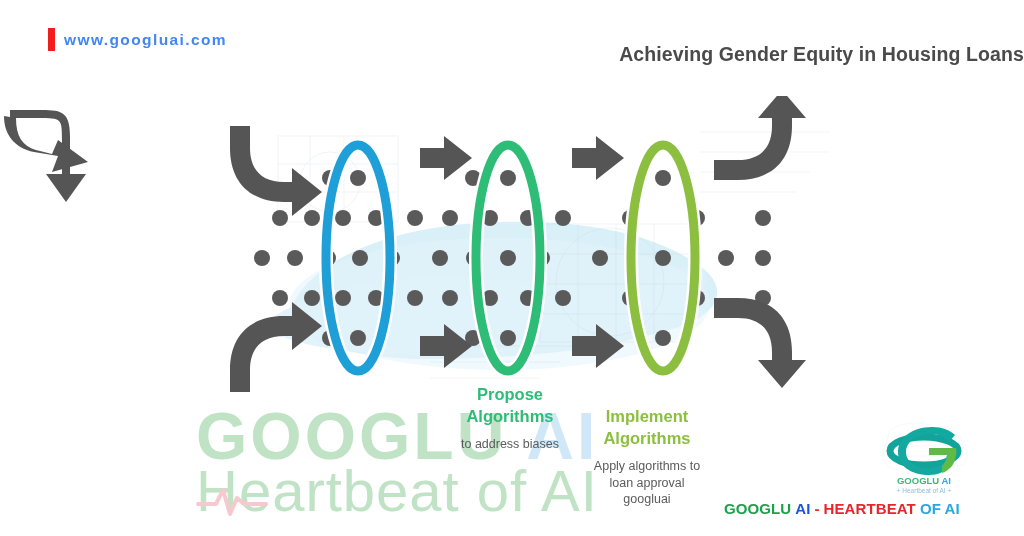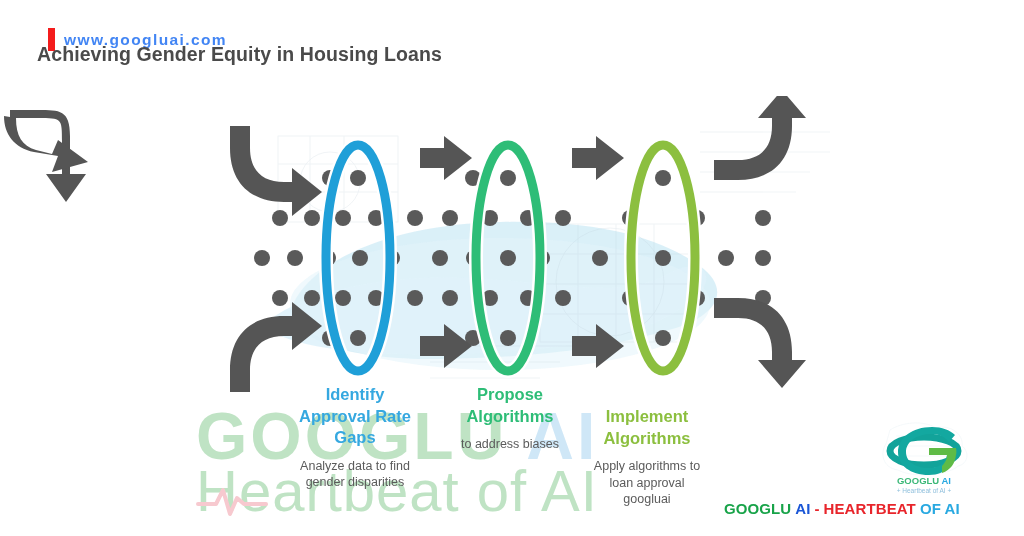--- a/index.html
+++ b/index.html
@@ -20,21 +20,21 @@
   }
   .url-bar { width: 7px; background: #f41c1c; border-radius: 0; }
   .url-text {
     color: #4285f4; font-size: 15.5px; font-weight: bold;
     letter-spacing: 1.4px; line-height: 22px; padding-top: 1px;
   }
 
   
   .title {
     position: absolute; left: 17px; right: 0; top: 43px;
-    text-align: left;
+    text-align: right;
     font-size: 19.5px; font-weight: bold; color: #4a4a4a;
     letter-spacing: 0.1px;
     padding-left: 20px;
   }
 
   
   .wm {
     position: absolute; left: 196px; top: 404px;
     width: 660px; height: 130px;
     pointer-events: none; user-select: none;
@@ -291,31 +291,20 @@
                  L792 256
                  C792 222 772 202 738 202
                  L714 202
                  Z"></path>
       </g>
     </svg>
   </div>
 
   <div class="steps">
 
-    <div class="step step-1">
-      <div class="step-title" style="color:#35a8e0">
-        <div>Identify</div>
-        <div>Approval Rate</div>
-        <div>Gaps</div>
-      </div>
-      <div class="step-desc">
-        <div>Analyze data to find</div>
-        <div>gender disparities</div>
-      </div>
-    </div>
 
     <div class="step step-2">
       <div class="step-title" style="color:#2ebd77">
         <div>Propose</div>
         <div>Algorithms</div>
       </div>
       <div class="step-desc">
         <div>to address biases</div>
       </div>
     </div>

